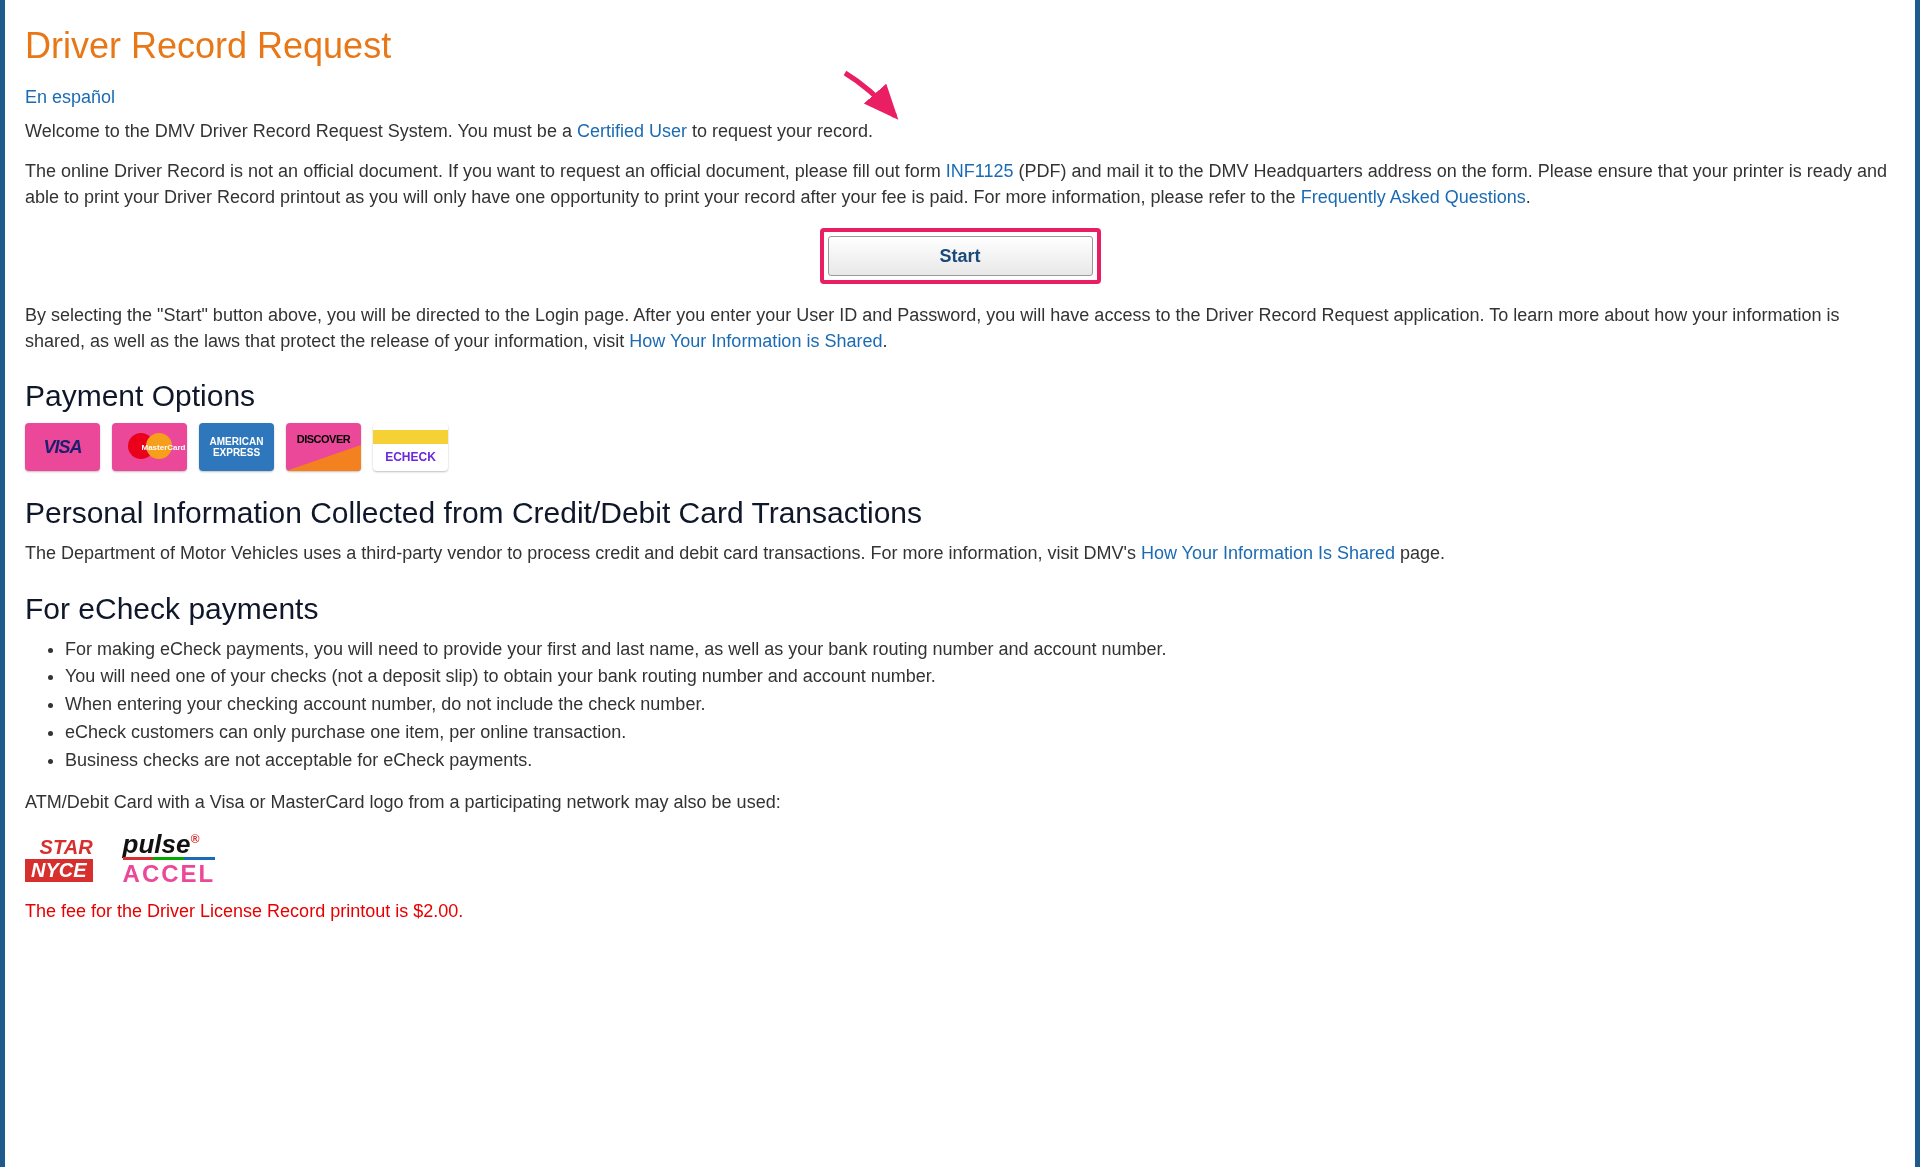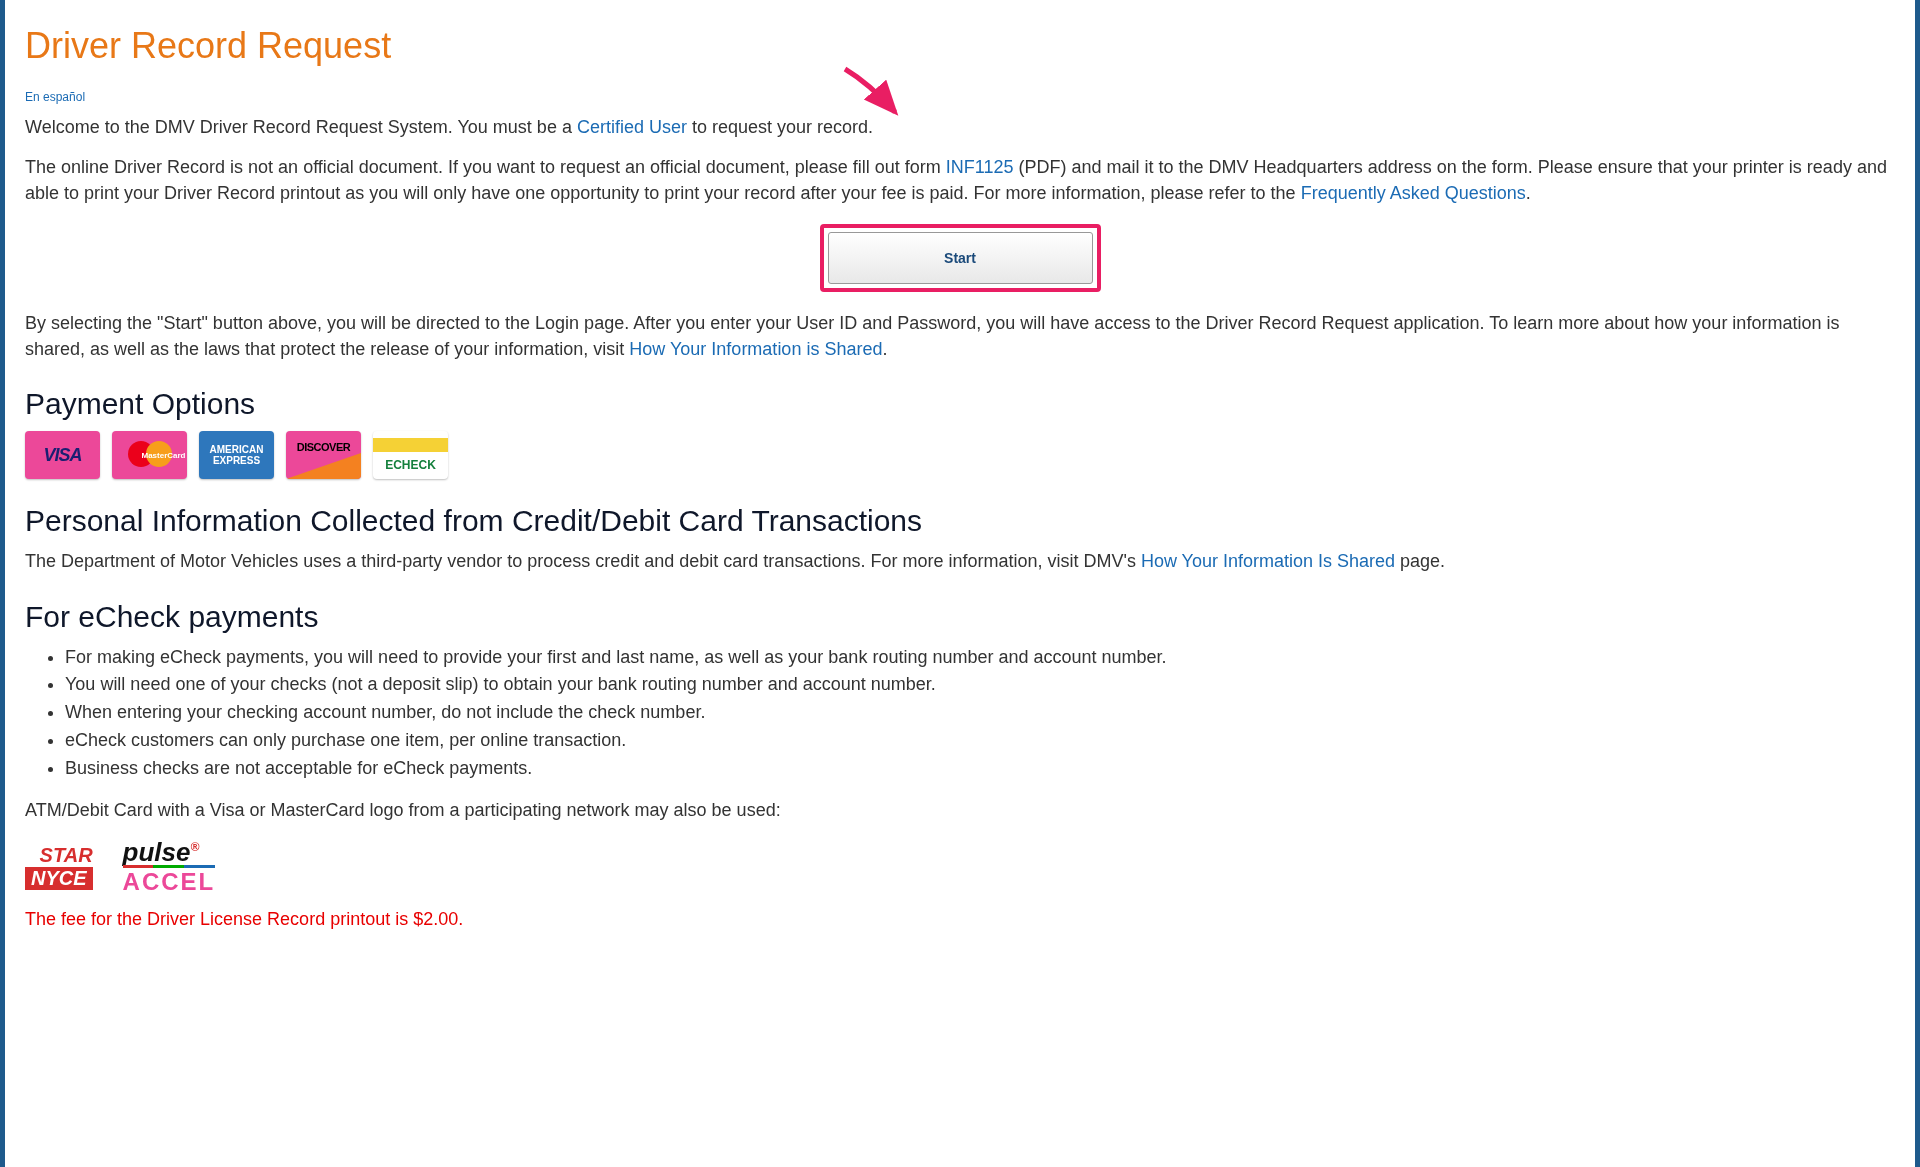--- a/index.html
+++ b/index.html
@@ -35,38 +35,38 @@
     margin: 0 0 14px 0;
     color: #333;
   }
   a {
     color: #1b6bb4;
     text-decoration: none;
   }
   .lang-link {
     display: inline-block;
     margin-bottom: 10px;
-    font-size: 12px;
+    font-size: 18px;
     color: #1b6bb4;
   }
   .start-wrap {
     text-align: center;
     margin: 18px 0;
     position: relative;
   }
   .start-highlight {
     display: inline-block;
     border: 4px solid #e91e63;
     padding: 4px;
     border-radius: 4px;
   }
   .start-btn {
     width: 265px;
-    height: 52px;
-    font-size: 14px;
+    height: 40px;
+    font-size: 18px;
     font-weight: 700;
     color: #1b4a7a;
     background: linear-gradient(#fff,#e8e8e8);
     border: 1px solid #999;
     border-radius: 3px;
     cursor: pointer;
     display: inline-flex;
     align-items: center;
     justify-content: center;
   }
@@ -89,21 +89,21 @@
   }
   .visa { color:#1a1f71; font-style: italic; letter-spacing:-1px; font-size:18px;}
   .mc-circ { position:relative; width:44px; height:28px; }
   .mc-circ::before,.mc-circ::after{content:"";position:absolute;width:26px;height:26px;border-radius:50%;}
   .mc-circ::before{background:#eb001b;left:0;}
   .mc-circ::after{background:#f79e1b;right:0;}
   .mc-txt{position:absolute;color:#fff;font-size:8px;font-weight:700;z-index:2;margin-left:28px;}
   .amex{background:#2e77bc;color:#fff;font-size:10px;text-align:center;line-height:1.1;}
   .discover{color:#000;font-size:11px;letter-spacing:-0.5px;}
   .discover::after{content:"";position:absolute;right:0;bottom:0;border-left:75px solid transparent;border-bottom:26px solid #f48120;}
-  .echeck{background:#fff;color:#15803d;font-size:12px;font-weight:800;flex-direction:column;}
+  .echeck{background:#fff;color:#6d28d9;font-size:12px;font-weight:800;flex-direction:column;}
   .echeck .bar{width:100%;height:14px;background:#f5d135;}
   ul.bullets{margin:4px 0 14px 0;padding-left:40px;font-size:18px;color:#333;line-height:1.55;}
   .net-icons{display:flex;gap:30px;align-items:center;margin:8px 0;}
   .star-nyce{display:flex;flex-direction:column;font-weight:800;font-style:italic;align-items:flex-end;}
   .star-nyce .s1{color:#d72e2e;font-size:20px;}
   .star-nyce .s2{background:#d72e2e;color:#fff;padding:0 6px;font-size:20px;}
   .pulse-accel{display:flex;flex-direction:column;}
   .pulse{font-weight:900;font-style:italic;font-size:26px;color:#111;}
   .pulse sup{color:#d72e2e;font-size:12px;}
   .accel{font-weight:900;font-size:24px;color:#ec4899;letter-spacing:2px;position:relative;}

